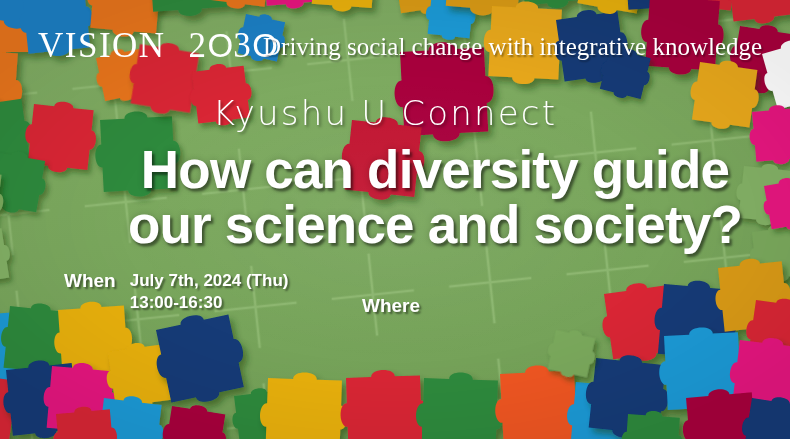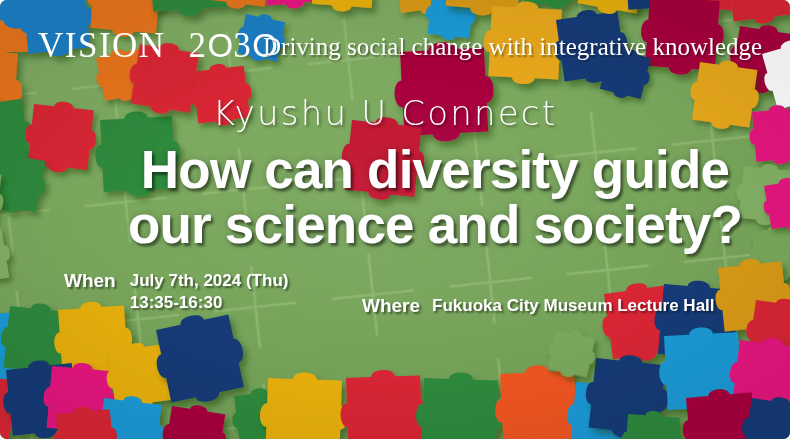--- a/index.html
+++ b/index.html
@@ -5,21 +5,20 @@
 <style>
   html,body{margin:0;padding:0;background:#fff;}
   body{font-family:"Liberation Sans",sans-serif;}
 
   #banner{
     position:relative;
     width:790px;height:439px;
     overflow:hidden;
     background:#7ba85e;
     user-select:none;
-    border-radius:7px;
   }
 
   
   #puzzle-bg{position:absolute;inset:0;width:790px;height:439px;display:block;}
   #bg-vignette{
     position:absolute;inset:0;pointer-events:none;
     background:radial-gradient(ellipse 62% 58% at 50% 50%,
       rgba(255,255,255,.05) 0%, rgba(255,255,255,0) 55%, rgba(0,0,0,.07) 100%);
   }
 
@@ -280,26 +279,25 @@
       <div class="headline-line">How can diversity guide</div>
       <div class="headline-line">our science and society?</div>
     </div>
 
     <div id="details">
 
       <div class="detail-block" id="detail-when">
         <div class="detail-label">When</div>
         <div class="detail-values">
           <div class="detail-value">July 7th, 2024 (Thu)</div>
-          <div class="detail-value">13:35-16:30</div>
+          <div class="detail-value">13:00-16:30</div>
         </div>
       </div>
 
       <div class="detail-block" id="detail-where">
         <div class="detail-label">Where</div>
         <div class="detail-values">
-          <div class="detail-value">Fukuoka City Museum Lecture Hall</div>
         </div>
       </div>
 
     </div>
   </div>
 </div>
 
 </body></html>

